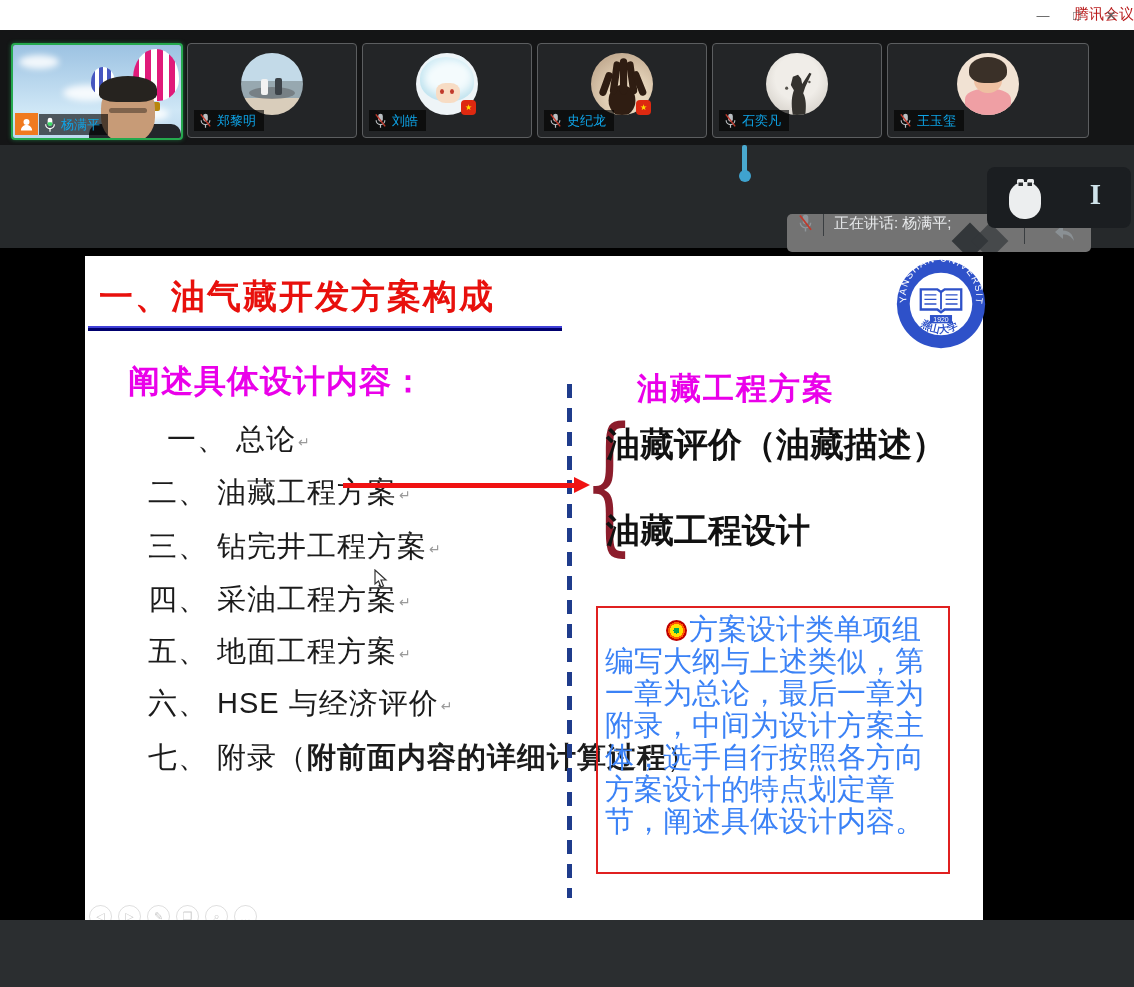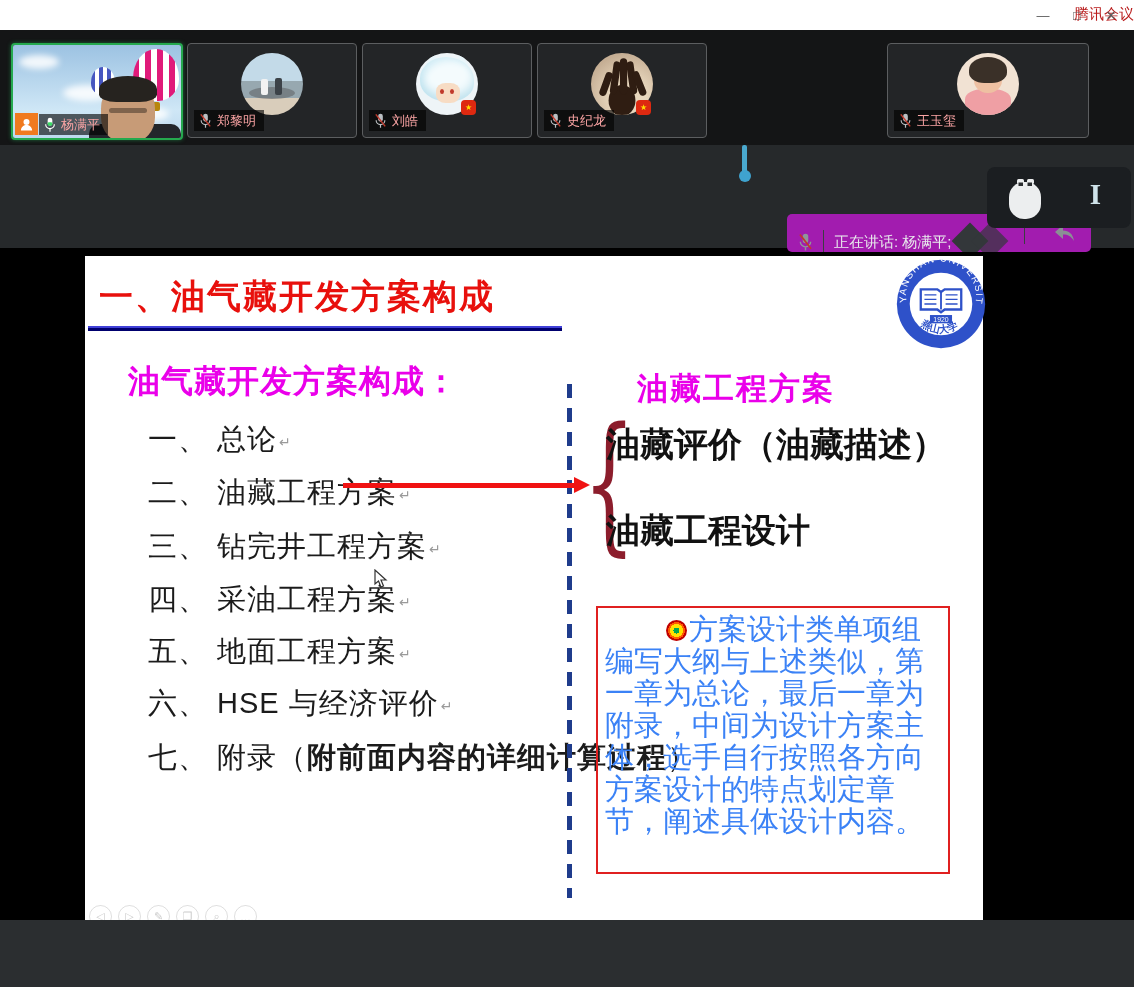--- a/index.html
+++ b/index.html
@@ -9,21 +9,21 @@
   
   .titlebar{position:absolute;left:0;top:0;width:1134px;height:30px;background:#ffffff;border-bottom:1px solid #e2e2e2;}
   .titlebar .title{position:absolute;left:0;right:0;top:5px;text-align:right;font-size:15px;color:#b91c1c;}
   .win-controls{position:absolute;right:6px;top:0;height:30px;display:flex;align-items:center;}
   .win-btn{width:34px;height:30px;display:flex;align-items:center;justify-content:center;font-size:13px;color:#5a5a5a;cursor:default;}
 
   
   .strip{position:absolute;left:0;top:30px;width:1134px;height:115px;background:#141516;}
   .tile{position:absolute;top:13px;width:168px;height:93px;background:#232527;border:1px solid #5c5e60;border-radius:4px;overflow:hidden;}
   .tile.active{border:2px solid #25a94e;box-shadow:0 0 4px rgba(40,180,90,.5);}
-  .nametag{position:absolute;left:6px;bottom:6px;height:21px;display:flex;align-items:center;background:rgba(0,0,0,.62);color:#fca5a5;font-size:13px;padding:0 8px 0 4px;gap:4px;white-space:nowrap;z-index:5;}
+  .nametag{position:absolute;left:6px;bottom:6px;height:21px;display:flex;align-items:center;background:rgba(0,0,0,.62);color:#0ea5e9;font-size:13px;padding:0 8px 0 4px;gap:4px;white-space:nowrap;z-index:5;}
   .tile.active .nametag{left:26px;bottom:3px;}
   .presenter-badge{position:absolute;left:2px;bottom:3px;width:23px;height:22px;background:#f07a1f;display:flex;align-items:center;justify-content:center;z-index:6;}
   .avatar{position:absolute;left:50%;top:9px;transform:translateX(-50%);width:62px;height:62px;border-radius:50%;overflow:hidden;}
   .flagdot{position:absolute;left:50%;top:56px;margin-left:14px;width:15px;height:15px;border-radius:4px;background:#de2910;color:#ffde00;font-size:8px;line-height:15px;text-align:center;z-index:4;}
 
   
   .scene-sky{position:absolute;inset:0;background:linear-gradient(#9cc2e2,#cfe7f6 70%,#bcd9ee);}
   .cloud{position:absolute;background:rgba(255,255,255,.85);border-radius:50%;filter:blur(3px);}
   .balloon-big{position:absolute;left:120px;top:4px;width:46px;height:52px;border-radius:50% 50% 45% 45%/56% 56% 42% 42%;background:repeating-linear-gradient(90deg,#e01a7a 0 6px,#fff 6px 12px);}
   .balloon-big::after{content:"";position:absolute;left:19px;bottom:-10px;width:8px;height:9px;background:#b8860b;border-radius:2px;}
@@ -54,21 +54,21 @@
   .band{position:absolute;left:0;top:145px;width:1134px;height:103px;background:#26292b;}
   .pin{position:absolute;left:742px;top:145px;width:5px;height:28px;background:#4aa9cf;border-radius:2px;z-index:3;}
   .pin::after{content:"";position:absolute;left:-3.5px;bottom:-9px;width:12px;height:12px;border-radius:50%;background:#3fa3cf;}
 
   
   .tool-panel{position:absolute;left:987px;top:167px;width:144px;height:61px;background:#1b1e21;border-radius:8px;z-index:8;}
   .mouse-icon{position:absolute;left:18px;top:9px;}
   .ibeam{position:absolute;right:30px;top:11px;font-family:"Liberation Serif",serif;font-size:29px;font-weight:bold;color:#cfe3ea;}
 
   
-  .toast{position:absolute;left:787px;top:214px;width:304px;height:38px;background:#a21caf;border-radius:5px;display:flex;align-items:flex-end;z-index:6;overflow:hidden;}
+  .toast{position:absolute;left:787px;top:214px;width:304px;height:38px;background:#737373;border-radius:5px;display:flex;align-items:flex-start;z-index:6;overflow:hidden;}
   .toast .sep{width:1px;height:22px;background:#3a3e41;}
   .toast .label{color:#e8eaec;font-size:15px;margin:0 10px;white-space:nowrap;}
   .toast .mic-wrap{width:36px;display:flex;justify-content:center;}
   .diamond{position:absolute;width:26px;height:26px;background:#33373a;transform:rotate(45deg);top:14px;}
   .reply-icon{position:absolute;right:14px;top:9px;}
 
   
   .stage{position:absolute;left:0;top:248px;width:1134px;height:672px;background:#000;}
   .slide{position:absolute;left:85px;top:8px;width:898px;height:744px;background:#ffffff;}
   .slide-title{position:absolute;left:14px;top:18px;font-size:34px;font-weight:bold;color:#e8100c;letter-spacing:2px;}
@@ -196,20 +196,38 @@
         <svg width="15" height="16" viewBox="0 0 20 24">
           <rect x="6.5" y="1" width="7" height="12" rx="3.5" fill="#b9bec2"></rect>
           <path d="M3.5 11 a6.5 6.5 0 0 0 13 0" stroke="#b9bec2" stroke-width="1.8" fill="none"></path>
           <line x1="10" y1="18" x2="10" y2="22" stroke="#b9bec2" stroke-width="1.8"></line>
           <line x1="3" y1="2" x2="17" y2="20" stroke="#c0392b" stroke-width="2.2"></line>
         </svg>
         <span>史纪龙</span>
       </div>
     </div>
 
+    <div class="tile" style="left:712px;">
+      <div class="avatar av-sil">
+        <svg width="62" height="62" viewBox="0 0 60 60">
+          <path d="M26 60 c-2-12-1-18 1-24 l-3-5 2-8 5-2 3 4 1 5 7-11 2 1-6 13-2 6 c3 6 3 13 2 21 z" fill="#34322e"></path>
+          <circle cx="20" cy="34" r="1.5" fill="#55524c"></circle>
+            <circle cx="42" cy="28" r="1.2" fill="#55524c"></circle>
+        </svg>
+      </div>
+      <div class="nametag">
+        <svg width="15" height="16" viewBox="0 0 20 24">
+          <rect x="6.5" y="1" width="7" height="12" rx="3.5" fill="#b9bec2"></rect>
+          <path d="M3.5 11 a6.5 6.5 0 0 0 13 0" stroke="#b9bec2" stroke-width="1.8" fill="none"></path>
+          <line x1="10" y1="18" x2="10" y2="22" stroke="#b9bec2" stroke-width="1.8"></line>
+          <line x1="3" y1="2" x2="17" y2="20" stroke="#c0392b" stroke-width="2.2"></line>
+        </svg>
+        <span>石奕凡</span>
+      </div>
+    </div>
 
     <div class="tile" style="left:887px;padding-left:32px;">
       <div class="avatar av-baby">
         <div class="bbody"></div>
           <div class="bface"></div>
           <div class="bhair"></div>
       </div>
       <div class="nametag">
         <svg width="15" height="16" viewBox="0 0 20 24">
           <rect x="6.5" y="1" width="7" height="12" rx="3.5" fill="#b9bec2"></rect>
@@ -274,24 +292,24 @@
         <text font-size="11" fill="#2e51c9" font-family="Liberation Serif, serif" font-weight="bold">
           <textPath href="#arcBot" startOffset="18%">燕山大学</textPath>
         </text>
         <path d="M28 34 h18 l4 3 l4-3 h18 v22 h-18 l-4 3 l-4-3 h-18 z" fill="#ffffff" stroke="#2e51c9" stroke-width="2.5"></path>
         <path d="M50 37 v19" stroke="#2e51c9" stroke-width="2"></path>
         <path d="M32 40 h13 M32 45 h13 M32 50 h13 M55 40 h13 M55 45 h13 M55 50 h13" stroke="#2e51c9" stroke-width="1.4"></path>
         <rect x="38" y="62" width="24" height="9" fill="#2e51c9"></rect>
         <text x="50" y="69.5" font-size="7.5" fill="#ffffff" text-anchor="middle" font-family="Liberation Sans, sans-serif">1920</text>
       </svg>
 
-      <div class="lh">油气藏开发方案构成：</div>
+      <div class="lh">阐述具体设计内容：</div>
 
       <div class="olist">
-        <div class="orow" style="top:164px;"><span>一、 总论</span><span class="ret">↵</span></div>
+        <div class="orow" style="top:164px;margin-left:19px;"><span>一、 总论</span><span class="ret">↵</span></div>
         <div class="orow" style="top:217px;"><span>二、 油藏工程方案</span><span class="ret">↵</span></div>
         <div class="orow" style="top:271px;"><span>三、 钻完井工程方案</span><span class="ret">↵</span></div>
         <div class="orow" style="top:324px;"><span>四、 采油工程方案</span><span class="ret">↵</span></div>
         <div class="orow" style="top:376px;text-align:right;"><span>五、 地面工程方案</span><span class="ret">↵</span></div>
         <div class="orow" style="top:428px;"><span>六、 HSE 与经济评价</span><span class="ret">↵</span></div>
         <div class="orow" style="top:482px;"><span>七、 附录（</span><span class="bold">附前面内容的详细计算过程</span><span>）</span></div>
       </div>
 
       <div class="divider-dashed"></div>
       <div class="arrow-red"></div>

